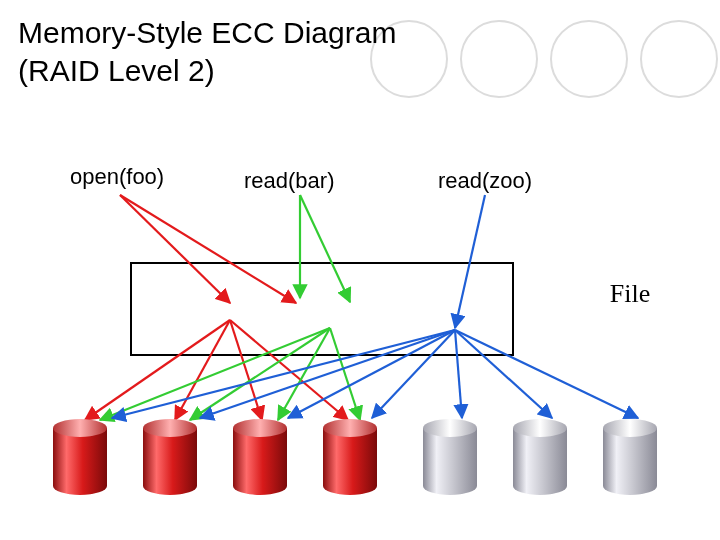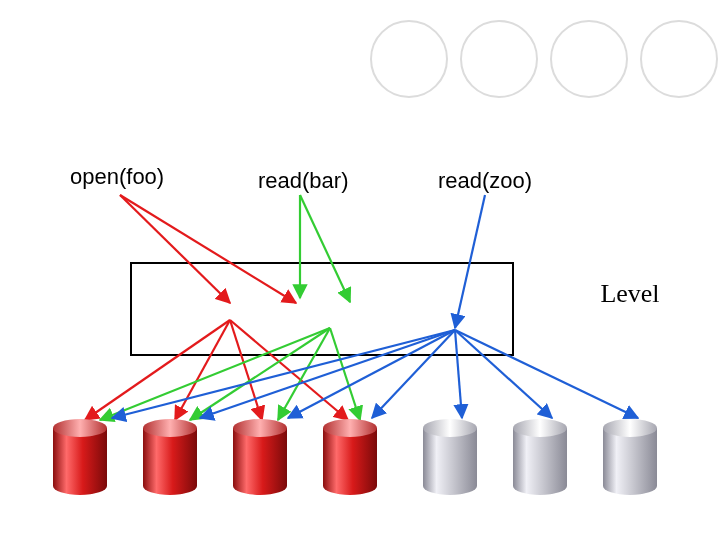--- a/index.html
+++ b/index.html
@@ -53,31 +53,32 @@
 </style>
 </head>
 <body>
 
 <div class="deco-circle" style="left:370px;top:20px;width:74px;height:74px;"></div>
 <div class="deco-circle" style="left:460px;top:20px;width:74px;height:74px;"></div>
 <div class="deco-circle" style="left:550px;top:20px;width:74px;height:74px;"></div>
 <div class="deco-circle" style="left:640px;top:20px;width:74px;height:74px;"></div>
 
 <div class="title">
-  <br>
+  <span>Memory-Style ECC Diagram</span><br>
+  <span>(RAID Level 2)</span>
 </div>
 
 <div class="op-label" style="left:70px; top:164px;">open(foo)</div>
-<div class="op-label" style="left:258px;top:168px;">read(bar)</div>
+<div class="op-label" style="left:244px;top:168px;">read(bar)</div>
 <div class="op-label" style="left:438px;top:168px;">read(zoo)</div>
 
 <div class="fs-box" style="left:130px;top:262px;width:380px;height:90px;"></div>
 
 <div class="fs-label" style="left:575px;top:280px;width:110px;">
-  <span>Level</span><br>
+  <span>File</span><br>
 </div>
 
 <svg class="overlay" viewBox="0 0 720 540">
   <defs>
 
     <marker id="ah-red" viewBox="0 0 10 10" refX="9" refY="5" markerWidth="7" markerHeight="7" orient="auto-start-reverse">
       <path d="M0,0 L10,5 L0,10 z" fill="#e31a1c"></path>
     </marker>
     <marker id="ah-green" viewBox="0 0 10 10" refX="9" refY="5" markerWidth="7" markerHeight="7" orient="auto-start-reverse">
       <path d="M0,0 L10,5 L0,10 z" fill="#33cc33"></path>

